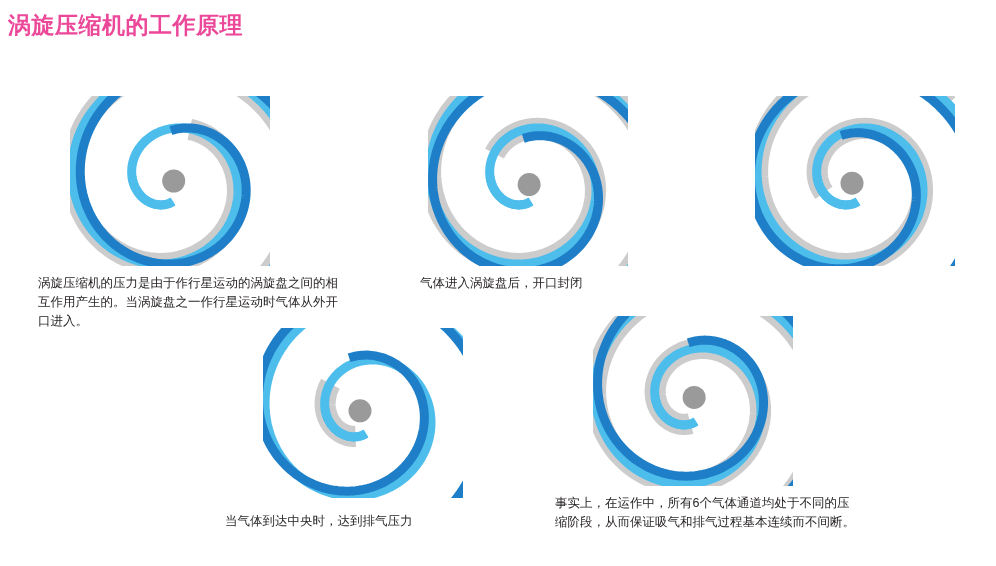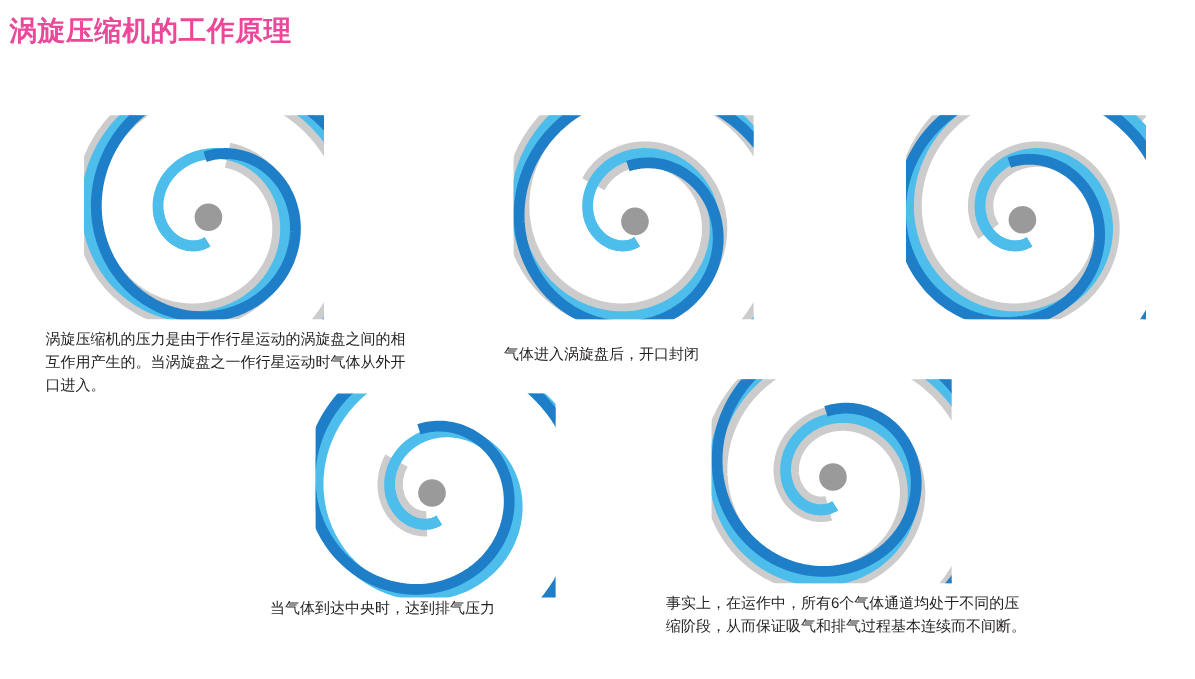--- a/index.html
+++ b/index.html
@@ -59,23 +59,23 @@
   .panel-4 { left: 225px; top: 328px; width: 285px; }
   .panel-5 { left: 555px; top: 316px; width: 300px; }
 
   .panel-1 .fig-wrap { margin-left: 32px; }
   .panel-2 .fig-wrap { margin-left: 8px; }
   .panel-3 .fig-wrap { margin-left: 20px; }
   .panel-4 .fig-wrap { margin-left: 38px; }
   .panel-5 .fig-wrap { margin-left: 38px; }
 
   .panel-1 .panel-caption { margin-top: 8px; text-align: left; }
-  .panel-2 .panel-caption { margin-top: 20px; text-align: left; }
+  .panel-2 .panel-caption { margin-top: 8px; text-align: left; }
   .panel-3 .panel-caption { margin-top: 8px; text-align: left; }
-  .panel-4 .panel-caption { margin-top: 0; text-align: left; }
+  .panel-4 .panel-caption { margin-top: 14px; text-align: left; }
   .panel-5 .panel-caption { margin-top: 8px; text-align: left; }
 </style>
 </head>
 <body>
 
 <div id="page-title">涡旋压缩机的工作原理</div>
 
 <div class="diagram-grid">
 
   <div class="panel panel-1">

